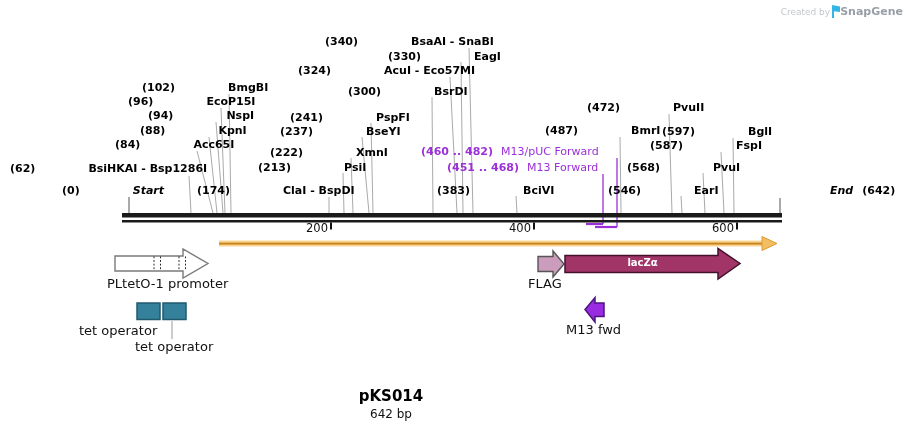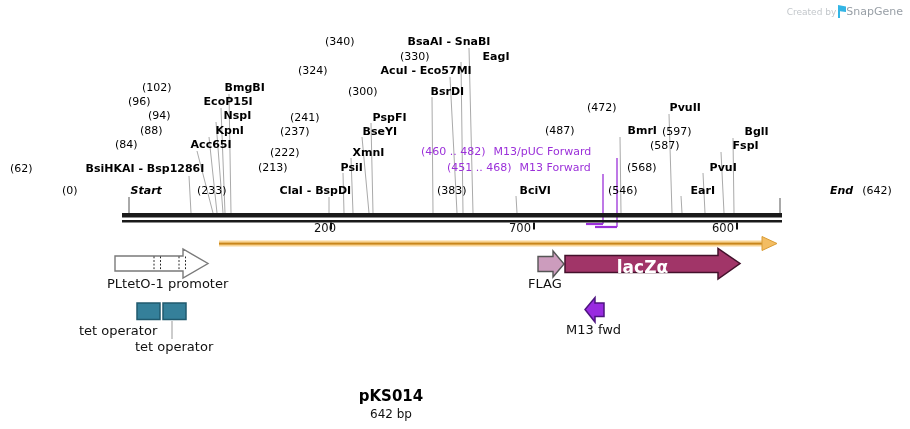--- a/index.html
+++ b/index.html
@@ -2,35 +2,35 @@
 <html><head>
 <meta charset="utf-8">
 <style>
   html,body { margin:0; padding:0; background:#ffffff; }
   .canvas {
     position:relative; width:910px; height:429px; background:#ffffff;
     font-family:"DejaVu Sans", sans-serif; overflow:hidden;
   }
   svg.layer { position:absolute; left:0; top:0; }
   .lbl { position:absolute; font-size:11px; color:#000; white-space:nowrap; line-height:13px; }
-  .lbl .pos { font-weight:400; margin-right:5px; }
+  .lbl .pos { font-weight:700; margin-right:5px; }
   .lbl .nm  { font-weight:700;padding-left:48px; }
   .lbl.italic .nm { font-style:italic;margin-top:39px; }
   .lbl.purple { color:#9b30d9; }
   .lbl.purple .pos { margin-right:8px; }
   .lbl.endlbl .pos { margin-left:9px; margin-right:0; }
   .ruler-num { position:absolute; width:44px; text-align:right; font-size:11.5px; color:#111; }
   .feat-label { position:absolute; font-size:13px; color:#111; white-space:nowrap; }
-  .arrow-text { position:absolute; font-size:17px; font-weight:700; color:#ffffff; text-align:center; }
+  .arrow-text { position:absolute; font-size:10px; font-weight:700; color:#ffffff; text-align:center; }
   .title-wrap { position:absolute; left:0; width:782px; text-align:center; }
   .title-name { font-size:15px; font-weight:700; color:#000; }
   .title-len  { font-size:12px; color:#111; margin-top:2px; }
   .watermark { position:absolute; top:5px; right:7px; display:flex; align-items:center; gap:0; }
   .wm-created { font-size:9px; color:#c3c7cb; }
-  .wm-brand { font-size:11px; font-weight:400; color:#989fa6; }
+  .wm-brand { font-size:11px; font-weight:700; color:#989fa6; }
 </style>
 </head>
 <body>
 
 <div class="canvas">
 
   <svg class="layer" width="910" height="429" viewBox="0 0 910 429">
 
     <g stroke="#aaaaaa" stroke-width="1">
       <line x1="189" y1="176" x2="191" y2="213"></line>
@@ -121,46 +121,46 @@
   <div class="lbl italic endlbl" style="left:782px;top:184px">
     <span class="nm">End</span><span class="pos">(642)</span>
   </div>
 
   <div class="lbl" style="left:10px;top:162px"><span class="pos">(62)</span><span class="nm">BsiHKAI - Bsp1286I</span></div>
   <div class="lbl" style="left:115px;top:138px"><span class="pos">(84)</span><span class="nm">Acc65I</span></div>
   <div class="lbl" style="left:140px;top:124px"><span class="pos">(88)</span><span class="nm">KpnI</span></div>
   <div class="lbl" style="left:148px;top:109px"><span class="pos">(94)</span><span class="nm">NspI</span></div>
   <div class="lbl" style="left:128px;top:95px"><span class="pos">(96)</span><span class="nm">EcoP15I</span></div>
   <div class="lbl" style="left:142px;top:81px"><span class="pos">(102)</span><span class="nm">BmgBI</span></div>
-  <div class="lbl" style="left:197px;top:184px"><span class="pos">(233)</span><span class="nm">ClaI - BspDI</span></div>
+  <div class="lbl" style="left:197px;top:184px"><span class="pos">(174)</span><span class="nm">ClaI - BspDI</span></div>
   <div class="lbl" style="left:258px;top:161px"><span class="pos">(213)</span><span class="nm">PsiI</span></div>
   <div class="lbl" style="left:270px;top:146px"><span class="pos">(222)</span><span class="nm">XmnI</span></div>
   <div class="lbl" style="left:280px;top:125px"><span class="pos">(237)</span><span class="nm">BseYI</span></div>
   <div class="lbl" style="left:290px;top:111px"><span class="pos">(241)</span><span class="nm">PspFI</span></div>
   <div class="lbl" style="left:348px;top:85px"><span class="pos">(300)</span><span class="nm">BsrDI</span></div>
   <div class="lbl" style="left:298px;top:64px"><span class="pos">(324)</span><span class="nm">AcuI - Eco57MI</span></div>
-  <div class="lbl" style="left:400px;top:50px"><span class="pos">(330)</span><span class="nm">EagI</span></div>
+  <div class="lbl" style="left:388px;top:50px"><span class="pos">(330)</span><span class="nm">EagI</span></div>
   <div class="lbl" style="left:325px;top:35px"><span class="pos">(340)</span><span class="nm">BsaAI - SnaBI</span></div>
   <div class="lbl" style="left:437px;top:184px"><span class="pos">(383)</span><span class="nm">BciVI</span></div>
   <div class="lbl" style="left:545px;top:124px"><span class="pos">(487)</span><span class="nm">BmrI</span></div>
   <div class="lbl" style="left:587px;top:101px"><span class="pos">(472)</span><span class="nm">PvuII</span></div>
   <div class="lbl" style="left:608px;top:184px"><span class="pos">(546)</span><span class="nm">EarI</span></div>
   <div class="lbl" style="left:627px;top:161px"><span class="pos">(568)</span><span class="nm">PvuI</span></div>
   <div class="lbl" style="left:650px;top:139px"><span class="pos">(587)</span><span class="nm">FspI</span></div>
   <div class="lbl" style="left:662px;top:125px"><span class="pos">(597)</span><span class="nm">BglI</span></div>
 
   <div class="lbl purple" style="left:421px;top:145px">
     <span class="pos">(460 .. 482)</span><span>M13/pUC Forward</span>
   </div>
   <div class="lbl purple" style="left:447px;top:161px">
     <span class="pos">(451 .. 468)</span><span>M13 Forward</span>
   </div>
 
-  <div class="ruler-num" style="left:292px;top:221px">200</div>
-  <div class="ruler-num" style="left:487px;top:221px">700</div>
+  <div class="ruler-num" style="left:284px;top:221px">200</div>
+  <div class="ruler-num" style="left:487px;top:221px">400</div>
   <div class="ruler-num" style="left:690px;top:221px">600</div>
 
   <div class="feat-label" style="left:107px;top:276px">PLtetO-1 promoter</div>
   <div class="feat-label" style="left:79px;top:323px">tet operator</div>
   <div class="feat-label" style="left:135px;top:339px">tet operator</div>
   <div class="feat-label" style="left:528px;top:276px">FLAG</div>
   <div class="arrow-text" style="left:570px;top:257px;width:145px">lacZα</div>
   <div class="feat-label" style="left:566px;top:322px">M13 fwd</div>
 
   <div class="title-wrap" style="top:387px">

